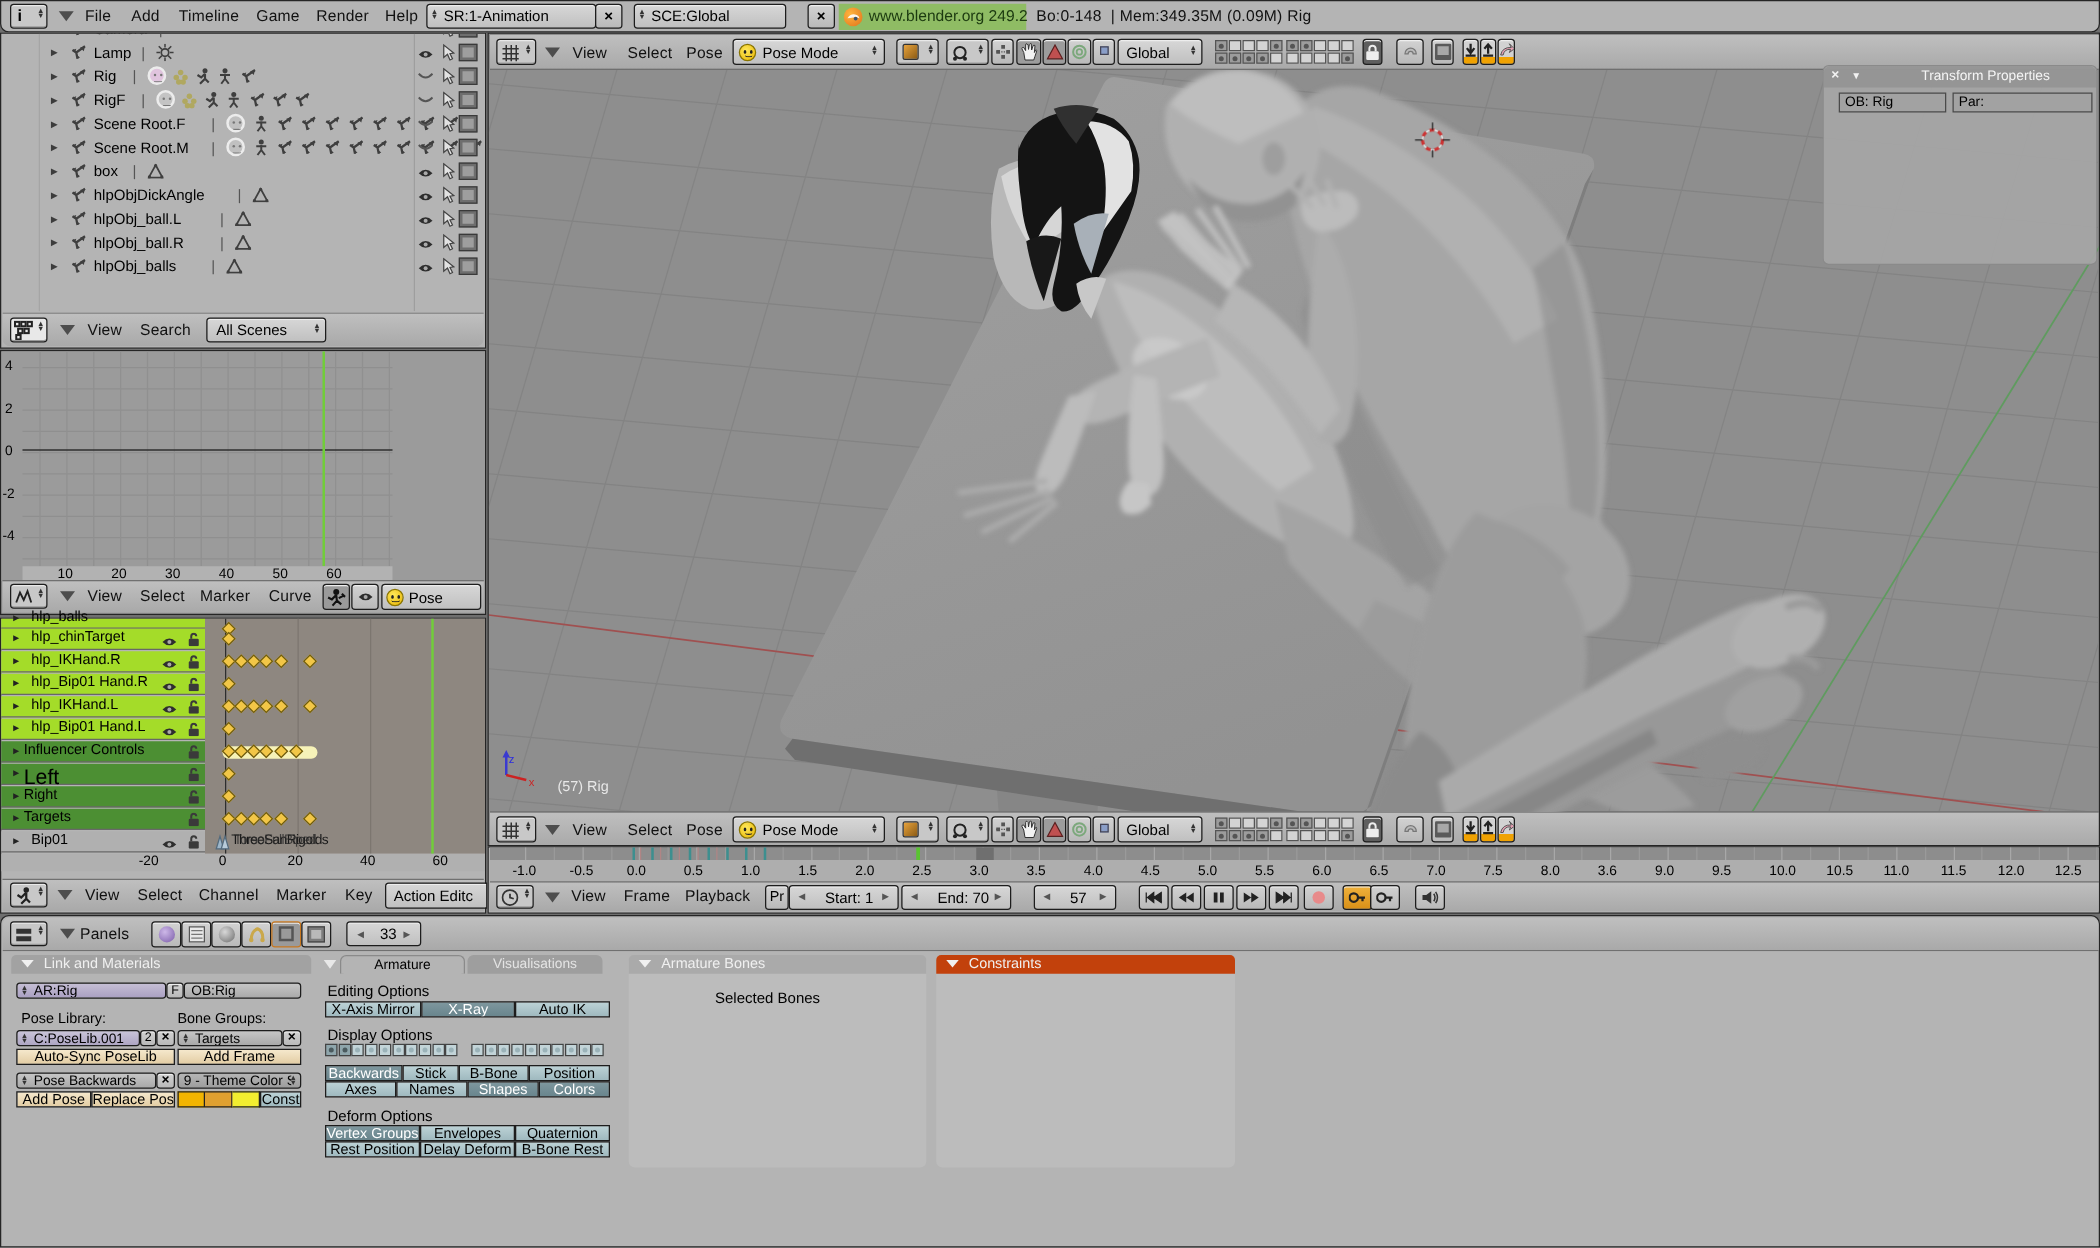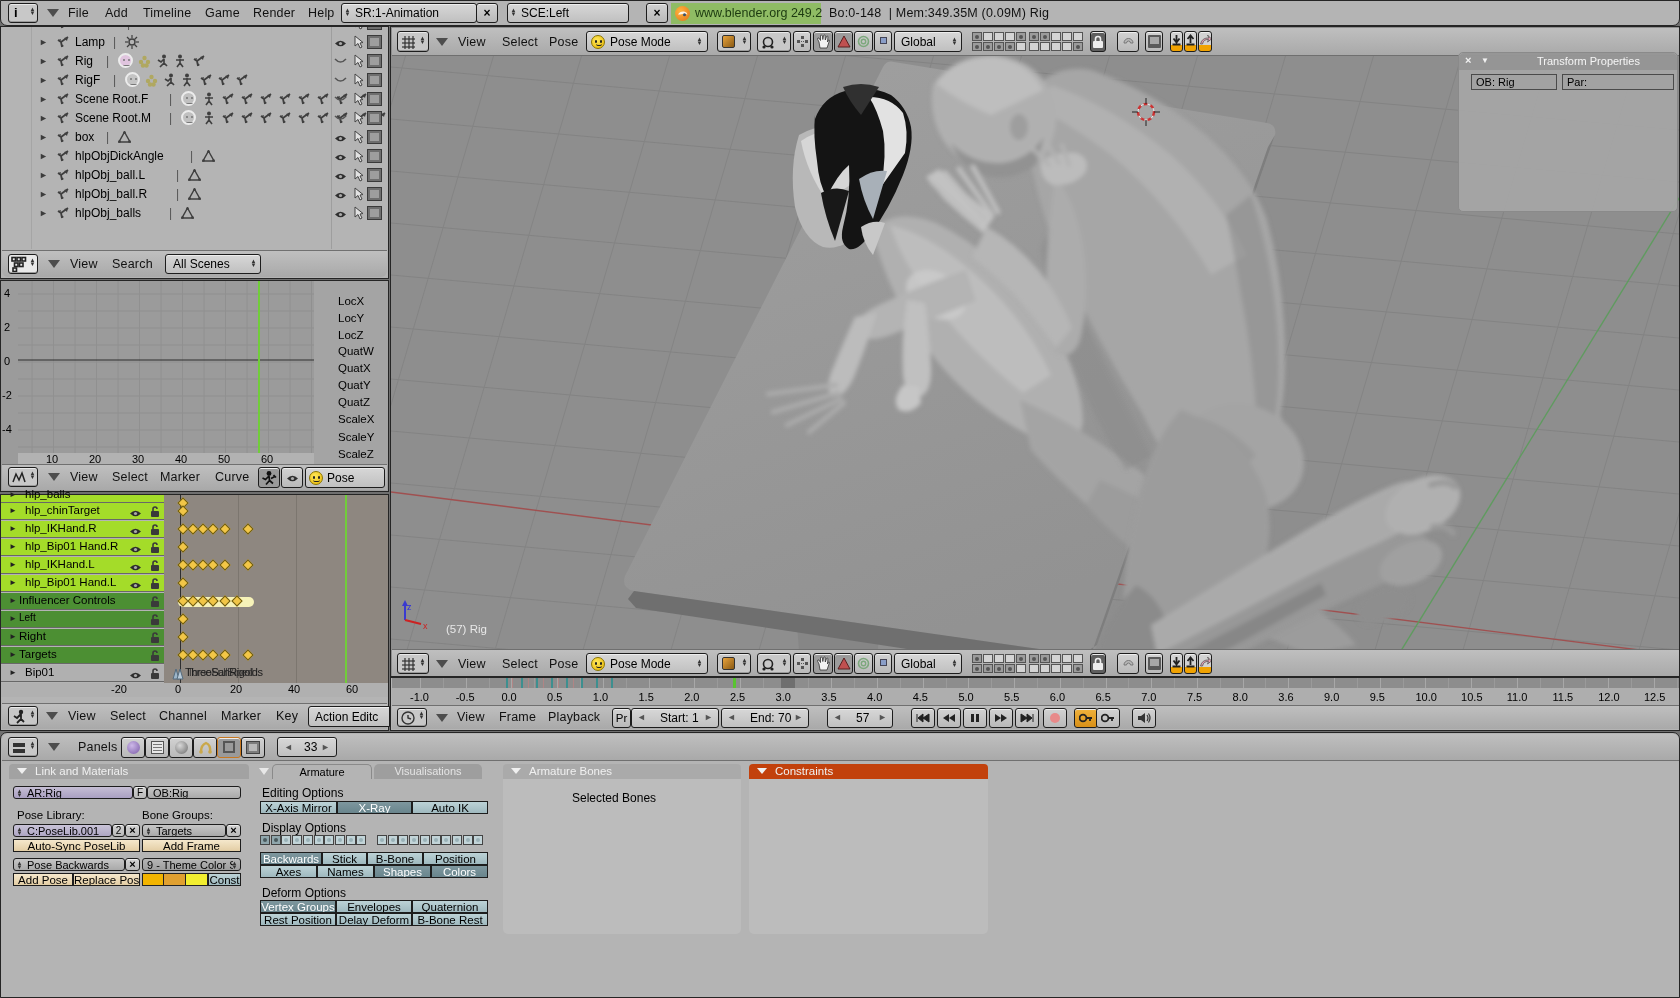--- a/index.html
+++ b/index.html
@@ -39,21 +39,21 @@
   <span class="abs menu" style="left:204px;top:5px">Game</span>
   <span class="abs menu" style="left:252px;top:5px">Render</span>
   <span class="abs menu" style="left:307px;top:5px">Help</span>
   <div class="combo" style="left:340px;top:2px;width:136px;height:20px">
       <span class="spin" style="left:1px;top:4px">▲<br>▼</span>
       <span style="position:absolute;left:13px;top:2px">SR:1-Animation</span>
     </div>
   <div class="btn x2" style="left:475px;top:2px;width:22px;height:20px;line-height:18px">×</div>
   <div class="combo" style="left:506px;top:2px;width:122px;height:20px">
       <span class="spin" style="left:1px;top:4px">▲<br>▼</span>
-      <span style="position:absolute;left:13px;top:2px">SCE:Left</span>
+      <span style="position:absolute;left:13px;top:2px">SCE:Global</span>
     </div>
   <div class="btn x2" style="left:645px;top:2px;width:22px;height:20px;line-height:18px">×</div>
   <div class="abs" style="left:670px;top:2px;width:150px;height:21px;background:#8fbc64"></div>
   <div class="abs" style="left:674px;top:5px;width:15px;height:15px;border-radius:50%;background:radial-gradient(circle at 35% 35%,#ffb43e,#e0731a)">
       <svg width="15" height="15" style="position:absolute;left:0;top:0">
         <path d="M3 8.5 Q5 5 9 5.5 Q12 6 12.5 8.5 Q10 7.5 7.5 8 Q5 8.5 3 8.5 Z" fill="#fff" opacity="0.9"></path>
         <circle cx="9.5" cy="8.8" r="1.5" fill="#3a536b"></circle>
       </svg>
     </div>
   <span class="abs" style="left:694px;top:5px;font-size:12.5px;color:#1c3a10">www.blender.org 249.2</span>
@@ -508,32 +508,20 @@
       <line x1="258" y1="0" x2="258" y2="172" stroke="#71cd3a" stroke-width="2"></line>
     </svg>
   <div class="abs" style="left:17px;top:172px;width:296px;height:13px;background:#b2b2b2;font-size:11px">
     <span class="abs" style="left:28px;top:0">10</span>
       <span class="abs" style="left:71px;top:0">20</span>
       <span class="abs" style="left:114px;top:0">30</span>
       <span class="abs" style="left:157px;top:0">40</span>
       <span class="abs" style="left:200px;top:0">50</span>
       <span class="abs" style="left:243px;top:0">60</span>
   </div>
-  <div class="abs" style="left:313px;top:0;width:74px;height:185px;background:#a4a4a4;font-size:11.5px">
-    <span class="abs" style="left:24px;top:14px">LocX</span>
-      <span class="abs" style="left:24px;top:31px">LocY</span>
-      <span class="abs" style="left:24px;top:48px">LocZ</span>
-    <span class="abs" style="left:24px;top:64px">QuatW</span>
-      <span class="abs" style="left:24px;top:81px">QuatX</span>
-      <span class="abs" style="left:24px;top:98px">QuatY</span>
-      <span class="abs" style="left:24px;top:115px">QuatZ</span>
-    <span class="abs" style="left:24px;top:132px">ScaleX</span>
-      <span class="abs" style="left:24px;top:150px">ScaleY</span>
-      <span class="abs" style="left:24px;top:167px">ScaleZ</span>
-  </div>
   <span class="abs" style="left:3px;top:6px;font-size:11px">4</span>
   <span class="abs" style="left:3px;top:40px;font-size:11px">2</span>
   <span class="abs" style="left:3px;top:74px;font-size:11px">0</span>
   <span class="abs" style="left:1px;top:108px;font-size:11px">-2</span>
   <span class="abs" style="left:1px;top:142px;font-size:11px">-4</span>
   <div class="hdr" style="left:1px;bottom:1px;width:385px;height:26px;border-top:1px solid #707070">
     <div class="ibox" style="left:6px;top:2px;width:30px">
         <svg class="abs" style="left:2px;top:2px" width="16" height="15">
           <path d="M2 12 L5 4 L8 10 L11 3 L14 12" stroke="#222" stroke-width="1.5" fill="none"></path>
         </svg>
@@ -660,21 +648,21 @@
       </div>
       <div class="abs" style="left:177px;top:102px;width:76px;height:10px;background:#f6f2b8;border-radius:5px"></div>
       <div class="abs" style="left:177.9px;top:102px;width:8px;height:8px;background:#f2c647;border:1px solid #6b5a10;transform:rotate(45deg)"></div>
       <div class="abs" style="left:188.05px;top:102px;width:8px;height:8px;background:#f2c647;border:1px solid #6b5a10;transform:rotate(45deg)"></div>
       <div class="abs" style="left:198.2px;top:102px;width:8px;height:8px;background:#f2c647;border:1px solid #6b5a10;transform:rotate(45deg)"></div>
       <div class="abs" style="left:208.35px;top:102px;width:8px;height:8px;background:#f2c647;border:1px solid #6b5a10;transform:rotate(45deg)"></div>
       <div class="abs" style="left:219.95px;top:102px;width:8px;height:8px;background:#f2c647;border:1px solid #6b5a10;transform:rotate(45deg)"></div>
       <div class="abs" style="left:231.55px;top:102px;width:8px;height:8px;background:#f2c647;border:1px solid #6b5a10;transform:rotate(45deg)"></div>
       <div class="abs" style="left:0;top:116px;width:163px;height:17px;background:#4c8f33;border-bottom:1px solid #686868">
         <span class="abs" style="left:8px;top:3px;font-size:8px;color:#222">►</span>
-        <span class="abs" style="left:18px;top:1px;font-size:10px;white-space:nowrap">Left</span>
+        <span class="abs" style="left:18px;top:1px;font-size:17px;white-space:nowrap">Left</span>
         <span class="abs" style="left:149px;top:3px"><svg width="10" height="11" viewBox="0 0 10 11">
             <rect x="1" y="5" width="8" height="6" rx="1" fill="#3a3a3a"></rect>
             <path d="M3 5 L3 3 a2 2 0 0 1 4 0" stroke="#3a3a3a" stroke-width="1.6" fill="none"></path>
           </svg></span>
       </div>
       <div class="abs" style="left:177.9px;top:120px;width:8px;height:8px;background:#f2c647;border:1px solid #6b5a10;transform:rotate(45deg)"></div>
       <div class="abs" style="left:0;top:134px;width:163px;height:17px;background:#4c8f33;border-bottom:1px solid #686868">
         <span class="abs" style="left:8px;top:3px;font-size:8px;color:#222">►</span>
         <span class="abs" style="left:18px;top:1px;font-size:11.5px;white-space:nowrap">Right</span>
         <span class="abs" style="left:149px;top:3px"><svg width="10" height="11" viewBox="0 0 10 11">
@@ -1308,21 +1296,21 @@
 <div class="area" style="left:0;top:732px;width:1680px;height:266px;border-radius:7px 7px 0 0" id="bwin">
   <div class="hdr" style="left:1px;top:1px;width:1677px;height:27px;border-bottom:1px solid #707070;border-radius:6px 6px 0 0" id="bhdr">
     <div class="ibox" style="left:6px;top:3px;width:30px">
         <svg class="abs" style="left:3px;top:3px" width="14" height="14">
           <rect x="1" y="2" width="12" height="4" fill="#333"></rect>
           <rect x="1" y="8" width="12" height="4" fill="#333"></rect>
         </svg>
         <span class="spin" style="right:0;top:3px">▲<br>▼</span>
       </div>
     <div class="tri" style="left:46px;top:9px"></div>
-    <span class="abs menu" style="left:76px;top:6px">Panels</span>
+    <span class="abs menu" style="left:62px;top:6px">Panels</span>
     <div class="combo" style="left:275px;top:3px;width:60px;height:20px">
         <span class="abs" style="left:6px;top:4px;color:#555;font-size:9px">◄</span>
         <span style="position:absolute;left:26px;top:2px">33</span>
         <span class="abs" style="right:6px;top:4px;color:#555;font-size:9px">►</span>
       </div>
   <div class="btn" style="left:119px;top:3px;width:24px;height:21px">
         <div style="width:13px;height:13px;border-radius:50%;background:radial-gradient(circle at 38% 35%,#cdb8e8,#7a5ba8);margin:3px auto 0"></div>
       </div>
       <div class="btn" style="left:143px;top:3px;width:24px;height:21px">
         <div style="width:13px;height:13px;background:#e8e8e8;border:1px solid #555;margin:3px auto 0">

